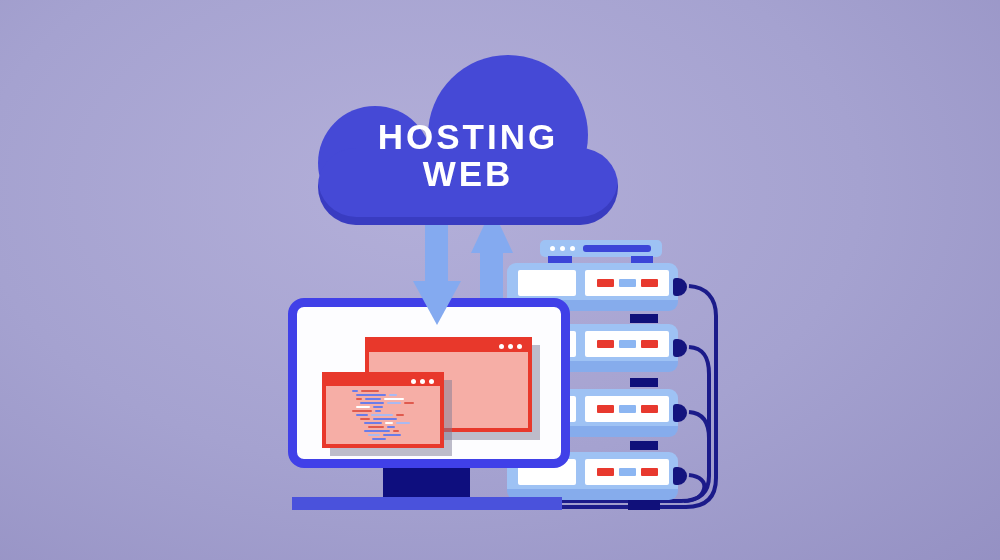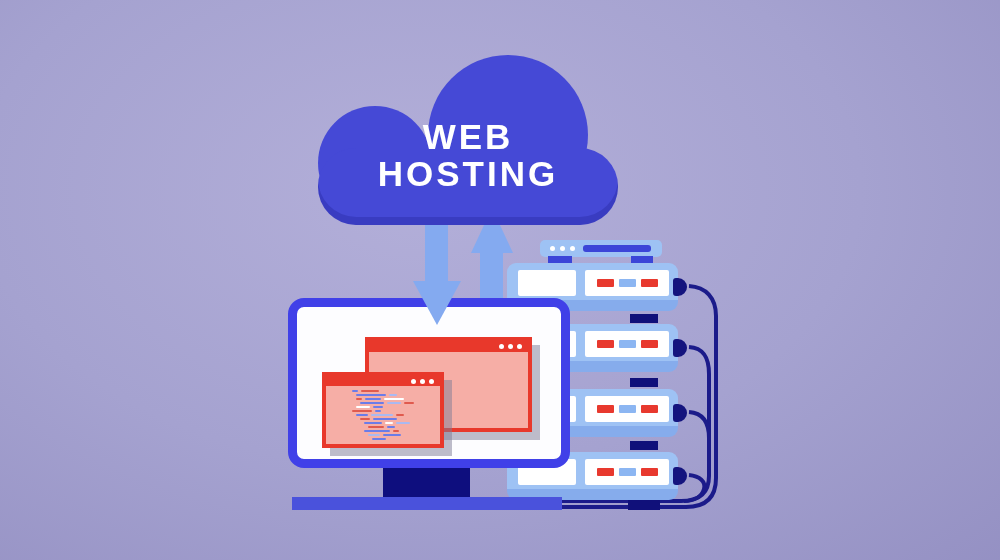--- a/index.html
+++ b/index.html
@@ -68,22 +68,22 @@
 </head>
 <body>
 
 <div id="stage">
 
   <div id="cloud">
     <div id="cloud-c1" class="cloud-part"></div>
     <div id="cloud-c2" class="cloud-part"></div>
     <div id="cloud-base" class="cloud-part"></div>
     <div id="cloud-text">
+      <div>HOSTING</div>
       <div>WEB</div>
-      <div>HOSTING</div>
     </div>
   </div>
 
   <div id="arrow-down" class="arrow">
     <div class="shaft"></div>
     <div class="head"></div>
   </div>
   <div id="arrow-up" class="arrow">
     <div class="head"></div>
     <div class="shaft"></div>

